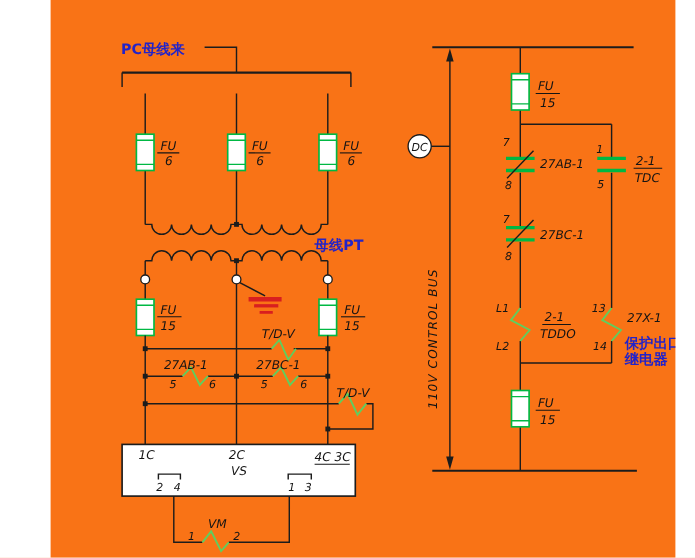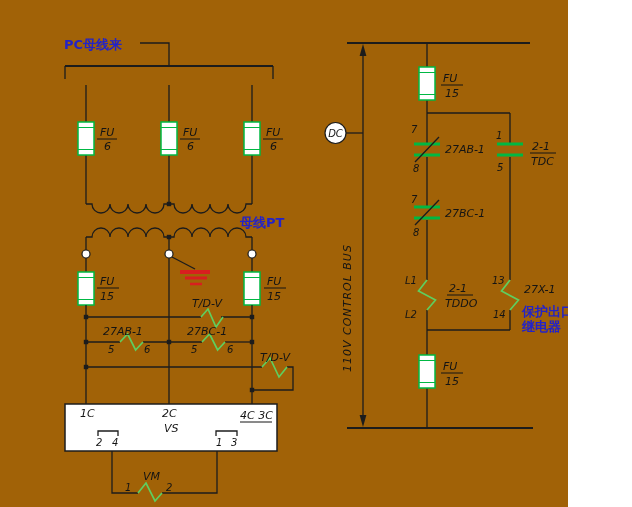--- a/index.html
+++ b/index.html
@@ -1,16 +1,16 @@
 <!DOCTYPE html>
 <html style="--wire: #1c1c1c; --green: #00b843; --zig: #5fce5f; --red: #d81f1f; --blue: #2323c8; --text: #141414;"><head>
 <meta charset="utf-8">
 <style>
   html,body{margin:0;padding:0;background:#ffffff;}
-  .stage{position:relative;width:568px;height:507px;background:#a16207;overflow:hidden;}
+  .stage{position:relative;width:568px;height:507px;background:#f97316;overflow:hidden;margin-left:46px;}
   svg text{font-family:"DejaVu Sans",sans-serif;font-style:italic;fill:var(--text);}
   .lbl{font-size:11px;}
   .sm{font-size:10px;}
   .cn{font-style:normal;font-weight:bold;font-size:13px;fill:var(--blue);}
   .buslbl{font-size:11px;letter-spacing:1px;}
   .w{stroke:var(--wire);stroke-width:1.3;fill:none;}
   .w2{stroke:var(--wire);stroke-width:1.9;fill:none;}
   .fusebox{fill:#ffffff;stroke:var(--green);stroke-width:1.5;}
   .fband{stroke:var(--green);stroke-width:1.2;fill:none;}
   .plate{stroke:var(--green);stroke-width:3;fill:none;}

